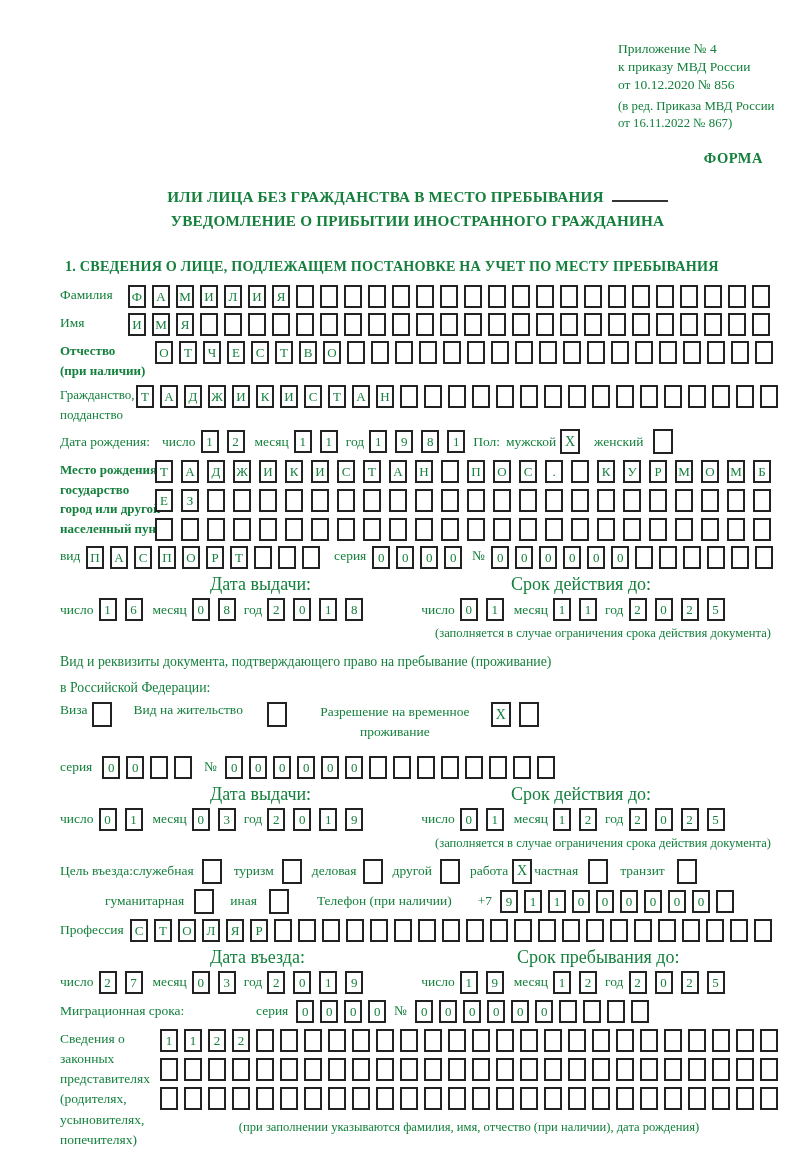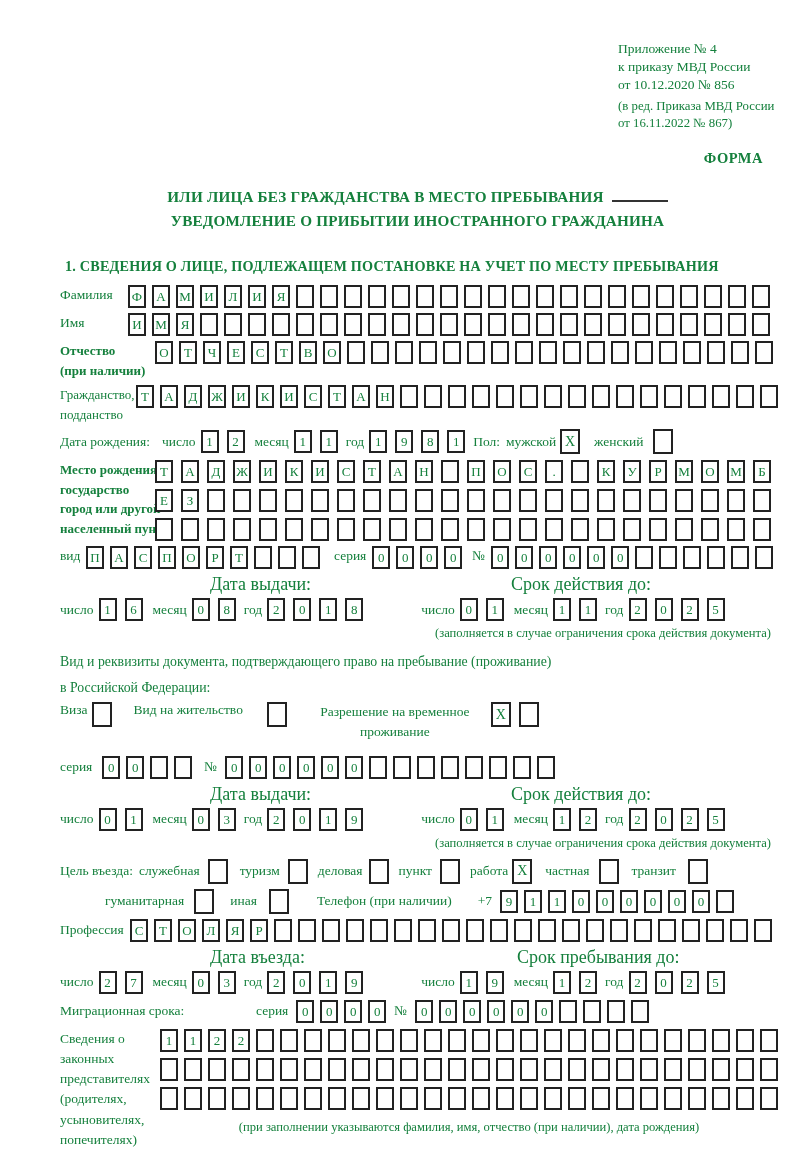--- a/index.html
+++ b/index.html
@@ -494,31 +494,31 @@
           <span class="cell">2</span>
           <span class="cell">5</span>
         </span>
     </span>
   </div>
 
   <div class="note">(заполняется в случае ограничения срока действия документа)</div>
 
   <div class="frow" style="align-items:center">
     <span class="flabel">Цель въезда:</span>
-    <span class="optlbl" style="margin-left:6px">служебная</span>
+    <span class="optlbl" style="margin-left:0">служебная</span>
     <span class="cbox" style="margin-left:8px"></span>
     <span class="optlbl" style="margin-left:12px">туризм</span>
     <span class="cbox" style="margin-left:8px"></span>
     <span class="optlbl" style="margin-left:10px">деловая</span>
     <span class="cbox" style="margin-left:6px"></span>
-    <span class="optlbl" style="margin-left:10px">пункт</span>
+    <span class="optlbl" style="margin-left:10px">другой</span>
     <span class="cbox" style="margin-left:8px"></span>
     <span class="optlbl" style="margin-left:10px">работа</span>
     <span class="cbox" style="margin-left:4px">X</span>
-    <span class="optlbl" style="margin-left:13px">частная</span>
+    <span class="optlbl" style="margin-left:2px">частная</span>
     <span class="cbox" style="margin-left:10px"></span>
     <span class="optlbl" style="margin-left:12px">транзит</span>
     <span class="cbox" style="margin-left:12px"></span>
   </div>
 
   <div class="frow mt4" style="align-items:center">
     <span class="optlbl" style="margin-left:45px">гуманитарная</span>
     <span class="cbox" style="margin-left:10px"></span>
     <span class="optlbl" style="margin-left:16px">иная</span>
     <span class="cbox" style="margin-left:12px"></span>

